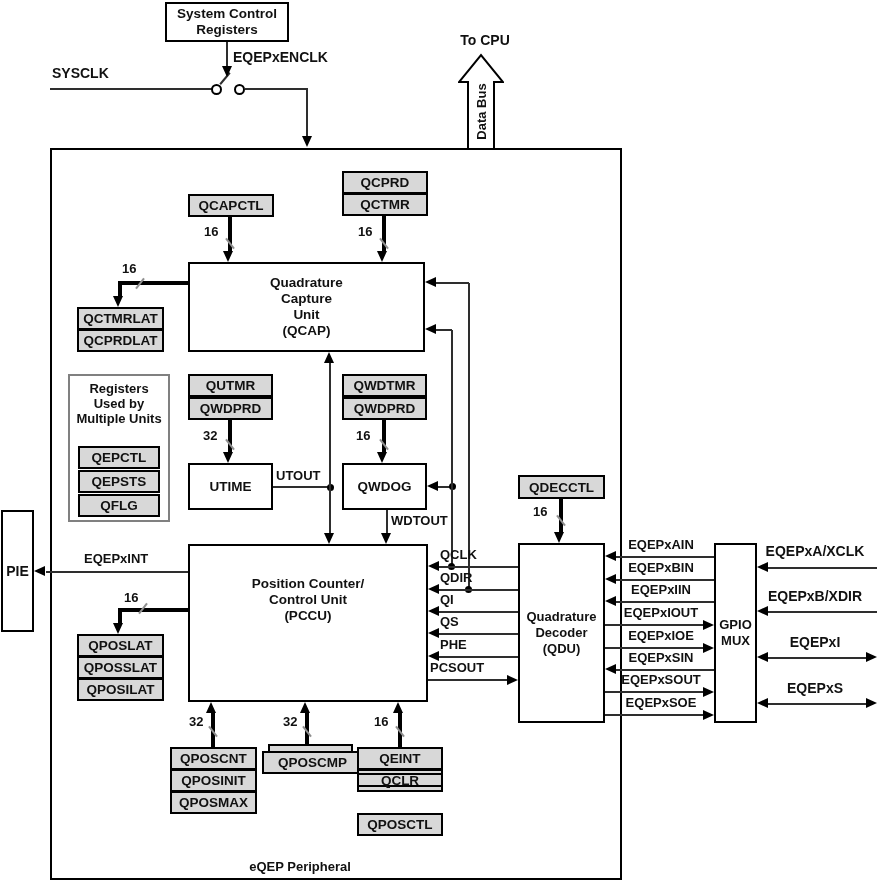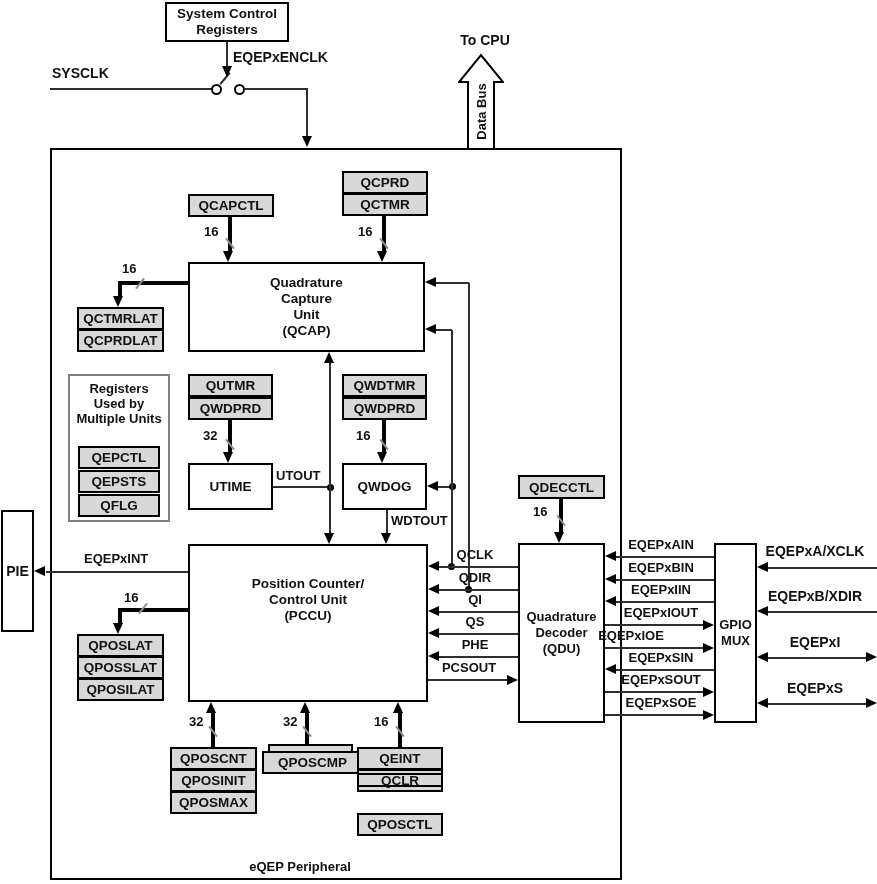--- a/index.html
+++ b/index.html
@@ -1,21 +1,21 @@
 <!DOCTYPE html>
 <html><head>
 <meta charset="utf-8">
 <style>
   html,body{margin:0;padding:0;background:#fff;}
   .stage{position:relative;width:877px;height:884px;background:#fff;overflow:hidden;
          font-family:"Liberation Sans",sans-serif;font-weight:bold;color:#111;}
   .lbl{position:absolute;font-size:13px;font-weight:bold;white-space:pre-line;line-height:15px;text-align:right;}
   .big{font-size:14px;}
   .ctr{text-align:center;}
-  .rgt{text-align:center;}
+  .rgt{text-align:left;}
   .box{position:absolute;background:#fff;border:2px solid #000;box-sizing:border-box;
        display:flex;align-items:center;justify-content:center;text-align:center;
        white-space:pre-line;font-size:13.5px;line-height:16px;}
   .reg{position:absolute;background:#d8d8d8;border:2px solid #000;box-sizing:border-box;
        display:flex;align-items:center;justify-content:center;font-size:13.5px;}
   .hl,.vl{position:absolute;background:#2e2e2e;}
   .hb,.vb{position:absolute;background:#000;}
   .ar{position:absolute;width:0;height:0;}
   .ar.l{border-top:5px solid transparent;border-bottom:5px solid transparent;border-right:11px solid #000;}
   .ar.r{border-top:5px solid transparent;border-bottom:5px solid transparent;border-left:11px solid #000;}
@@ -209,21 +209,21 @@
   <div class="hl" style="left:615px;top:601px;width:99px;height:2px"></div>
   <div class="ar l" style="left:605px;top:596px"></div>
   <div class="lbl ctr" style="left:607px;top:582px;width:108px">EQEPxIIN</div>
 
   <div class="hl" style="left:605px;top:624px;width:98px;height:2px"></div>
   <div class="ar r" style="left:703px;top:620px"></div>
   <div class="lbl ctr" style="left:607px;top:605px;width:108px">EQEPxIOUT</div>
 
   <div class="hl" style="left:605px;top:647px;width:98px;height:2px"></div>
   <div class="ar r" style="left:703px;top:643px"></div>
-  <div class="lbl ctr" style="left:577px;top:628px;width:108px">EQEPxIOE</div>
+  <div class="lbl ctr" style="left:607px;top:628px;width:108px">EQEPxIOE</div>
 
   <div class="hl" style="left:615px;top:669px;width:99px;height:2px"></div>
   <div class="ar l" style="left:605px;top:664px"></div>
   <div class="lbl ctr" style="left:607px;top:650px;width:108px">EQEPxSIN</div>
 
   <div class="hl" style="left:605px;top:691px;width:98px;height:2px"></div>
   <div class="ar r" style="left:703px;top:687px"></div>
   <div class="lbl ctr" style="left:607px;top:672px;width:108px">EQEPxSOUT</div>
 
   <div class="hl" style="left:605px;top:714px;width:98px;height:2px"></div>

